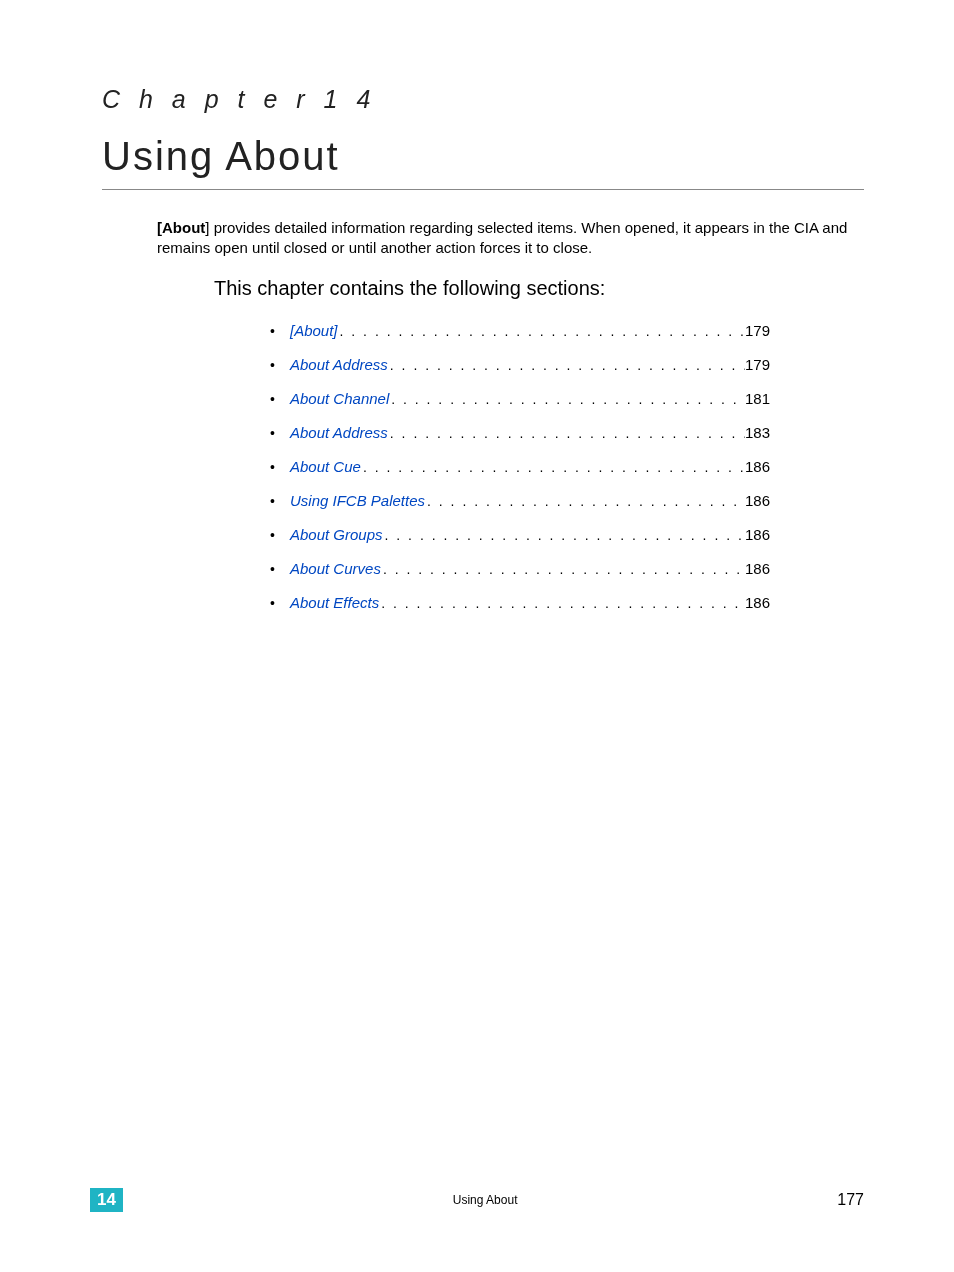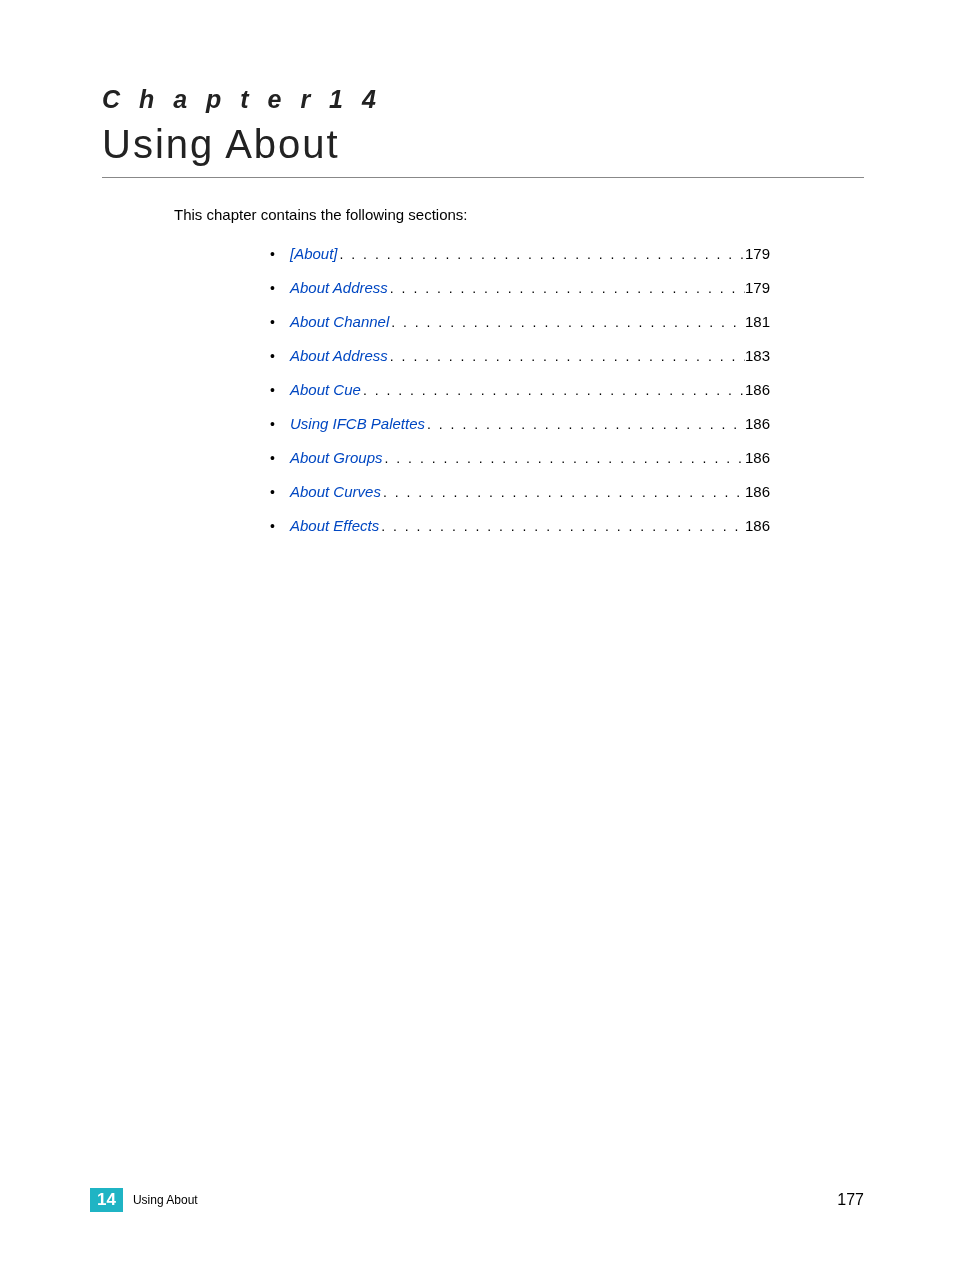--- a/index.html
+++ b/index.html
@@ -11,23 +11,23 @@
     color: #000;
     position: relative;
   }
   .page {
     padding: 85px 90px 0 102px;
   }
   .chapter-label {
     font-size: 25px;
     font-style: italic;
     letter-spacing: 6px;
-    font-weight: 700;
+    font-weight: 400;
     color: #222;
-    margin-bottom: 8px;
+    margin-bottom: 20px;
   }
   .chapter-title {
     font-size: 40px;
     font-weight: 400;
     letter-spacing: 2px;
     color: #222;
     padding-bottom: 8px;
   }
   .title-rule {
     border: none;
@@ -37,22 +37,22 @@
   }
   .intro {
     font-size: 15px;
     line-height: 1.35;
     margin-left: 55px;
     margin-right: 10px;
     margin-bottom: 18px;
   }
   .intro b { font-weight: bold; }
   .sections-intro {
-    font-size: 15px;
-    margin-left: 72px;
+    font-size: 20px;
+    margin-left: 112px;
     margin-bottom: 14px;
   }
   .toc {
     margin-left: 168px;
     width: 500px;
   }
   .toc-row {
     display: flex;
     align-items: baseline;
     font-size: 15px;
@@ -89,20 +89,21 @@
     margin-top: 8px;
   }
   .footer {
     position: absolute;
     left: 0;
     right: 0;
     bottom: 60px;
     padding: 0 90px 0 90px;
     display: flex;
     align-items: center;
+    text-align: center;
   }
   .footer-badge {
     background: #1fb4c4;
     color: #fff;
     font-weight: bold;
     font-size: 17px;
     padding: 2px 7px;
     margin-right: 10px;
   }
   .footer-title {
@@ -116,20 +117,23 @@
   }
 </style>
 </head>
 <body>
 
 <div class="page">
   <div class="chapter-label">C h a p t e r   1 4</div>
   <div class="chapter-title">Using About</div>
   <hr class="title-rule">
 
+  <p class="intro">
+    <b>[About</b><span>] provides detailed information regarding selected items. When opened, it appears in the CIA and remains open until closed or until another action forces it to close.</span>
+  </p>
 
   <p class="sections-intro">This chapter contains the following sections:</p>
 
   <div class="toc" id="toc-container">
       <div class="toc-row">
         <span class="toc-bullet">•</span>
         <span class="toc-link">[About]</span>
         <span class="toc-dots"></span>
         <span class="toc-page">179</span>
       </div>

